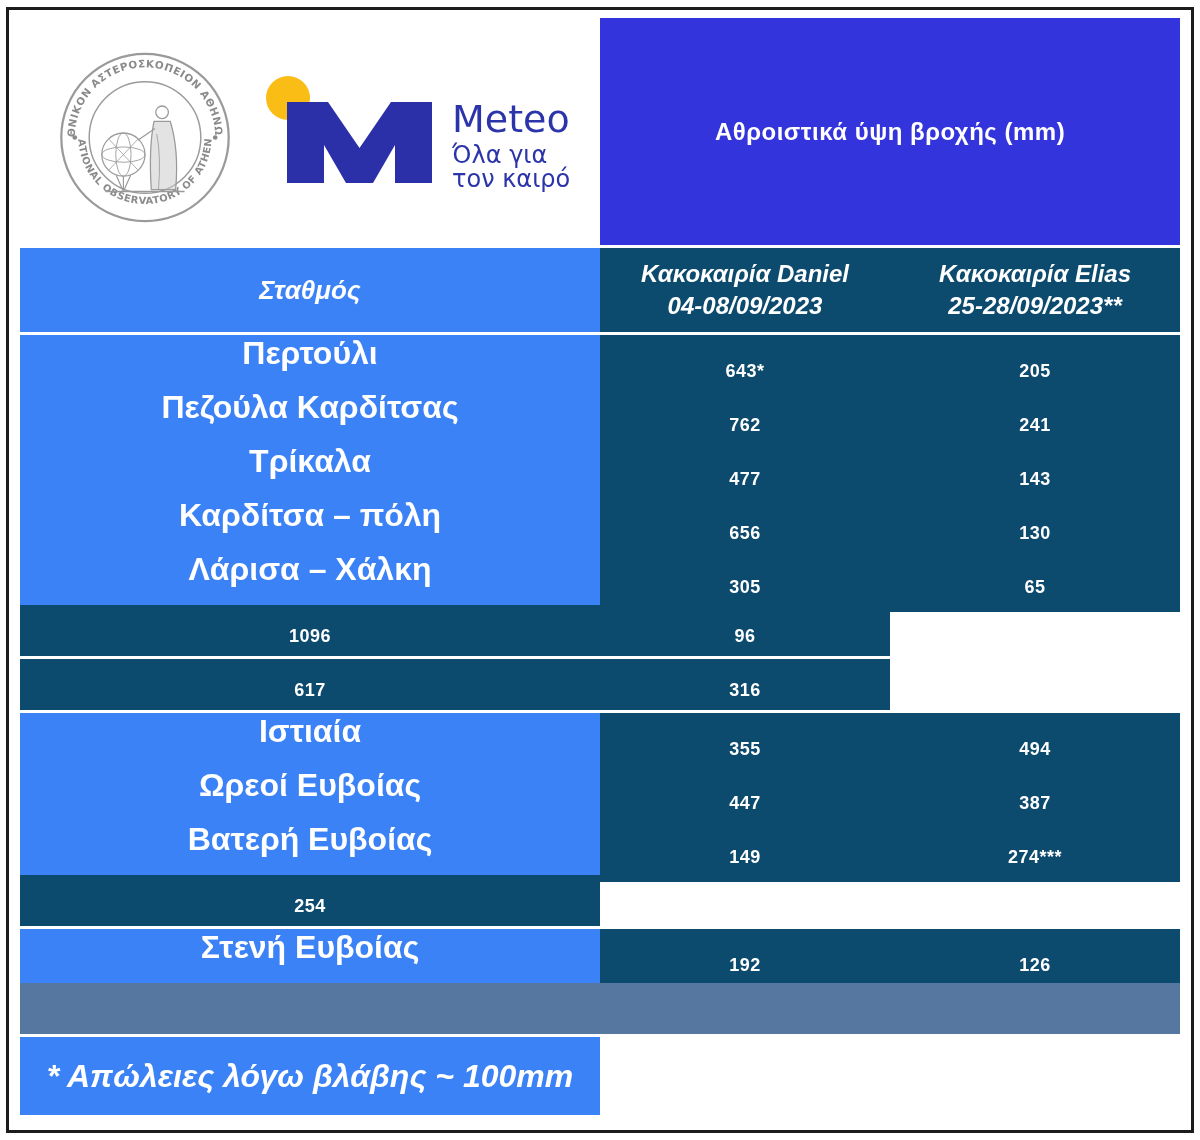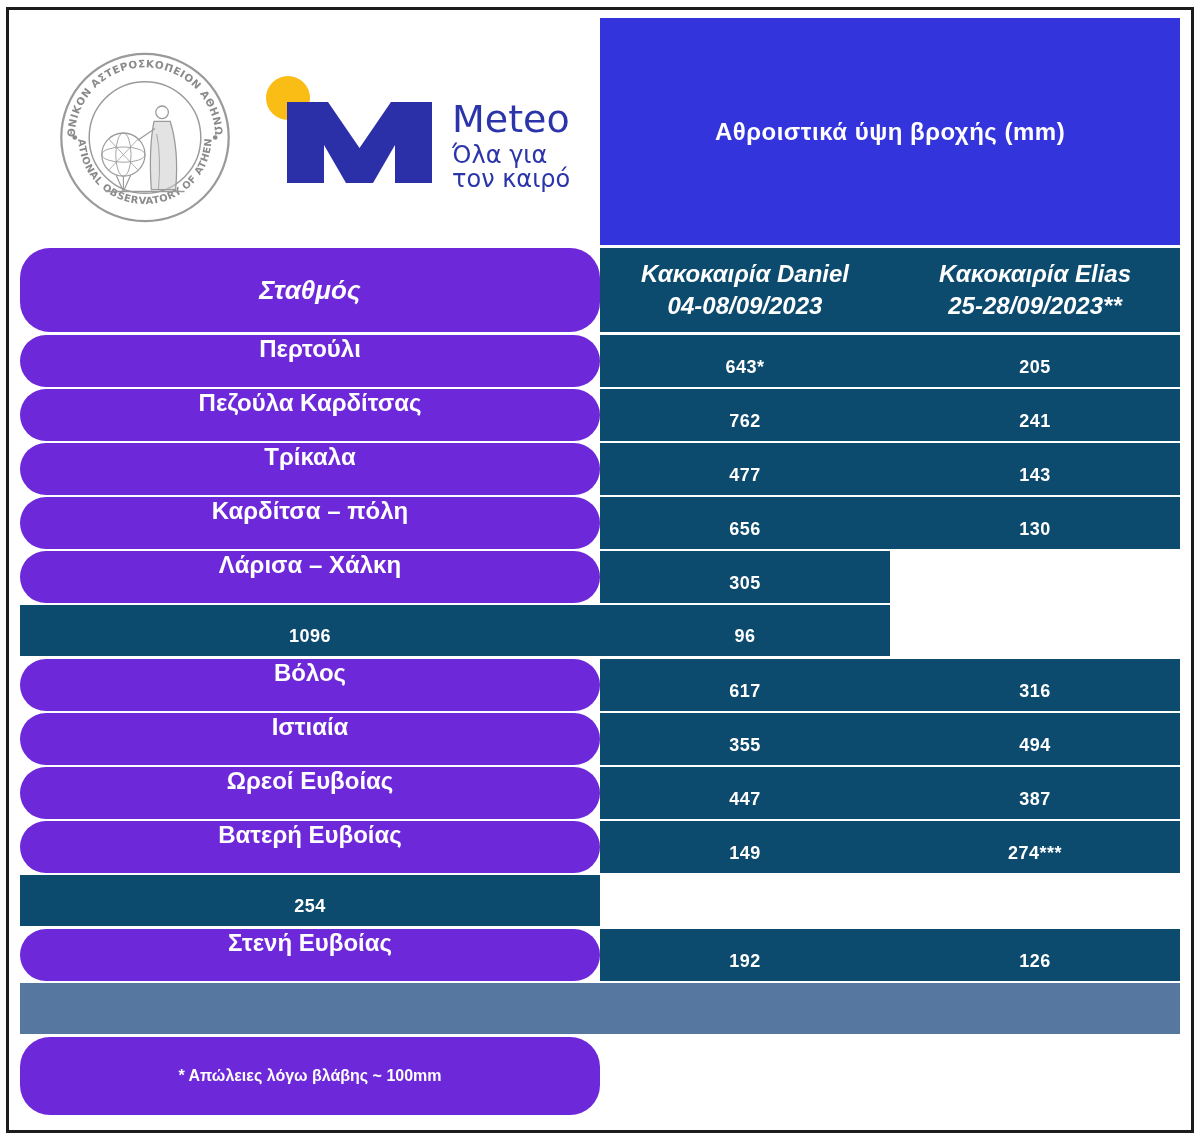--- a/index.html
+++ b/index.html
@@ -25,29 +25,29 @@
   .title-block h1{
     margin:0;color:#ffffff;font-size:24px;font-weight:bold;letter-spacing:.5px;
   }
 
   
   .rain-table{display:flex;flex-direction:column;gap:3px;margin-top:3px;background:#ffffff;}
   .grid-row{display:grid;grid-template-columns:580px 290px 290px;}
   .header-row{height:84px;}
   .data-row{height:51px;}
   .cell{display:flex;align-items:center;justify-content:center;color:#ffffff;font-weight:bold;}
-  .slate{background:#6d28d9;border-radius:30px;}
+  .slate{background:#3b82f6;}
   .blue{background:#0c4a6e;}
   .station-header{font-size:26px;font-style:italic;}
   .col-header{font-size:24px;font-style:italic;line-height:1.35;text-align:center;flex-direction:column;}
-  .station-cell{font-size:24px;padding-bottom:24px;}
+  .station-cell{font-size:32px;padding-bottom:24px;}
   .value-cell{font-size:18px;padding-top:12px;letter-spacing:.5px;}
   .empty-row{height:51px;background:#5678A0;}
   .footer-row{display:grid;grid-template-columns:580px 580px;height:78px;}
-  .footer-left{font-size:16px;}
+  .footer-left{font-size:32px;font-style:italic;}
   .footer-right{font-size:24px;flex-direction:column;line-height:1.4;text-align:center;}
 
   .seal-text{fill:#8a8a8a;font-family:"DejaVu Sans", sans-serif;font-weight:bold;}
   .seal-stroke{stroke:#9a9a9a;fill:none;}
   .meteo-word{fill:#2B35A9;font-family:"DejaVu Sans", sans-serif;}
 </style>
 </head>
 <body>
 
 <div class="frame"></div>
@@ -136,29 +136,29 @@
 
   <div class="grid-row data-row">
     <div class="cell slate station-cell">Καρδίτσα – πόλη</div>
     <div class="cell blue value-cell">656</div>
     <div class="cell blue value-cell">130</div>
   </div>
 
   <div class="grid-row data-row">
     <div class="cell slate station-cell">Λάρισα – Χάλκη</div>
     <div class="cell blue value-cell">305</div>
+    <div class="cell blue value-cell">65</div>
   </div>
 
   <div class="grid-row data-row">
     <div class="cell blue value-cell">1096</div>
     <div class="cell blue value-cell">96</div>
   </div>
 
   <div class="grid-row data-row">
-    <div class="cell slate station-cell">Βόλος</div>
     <div class="cell blue value-cell">617</div>
     <div class="cell blue value-cell">316</div>
   </div>
 
   <div class="grid-row data-row">
     <div class="cell slate station-cell">Ιστιαία</div>
     <div class="cell blue value-cell">355</div>
     <div class="cell blue value-cell">494</div>
   </div>
 

